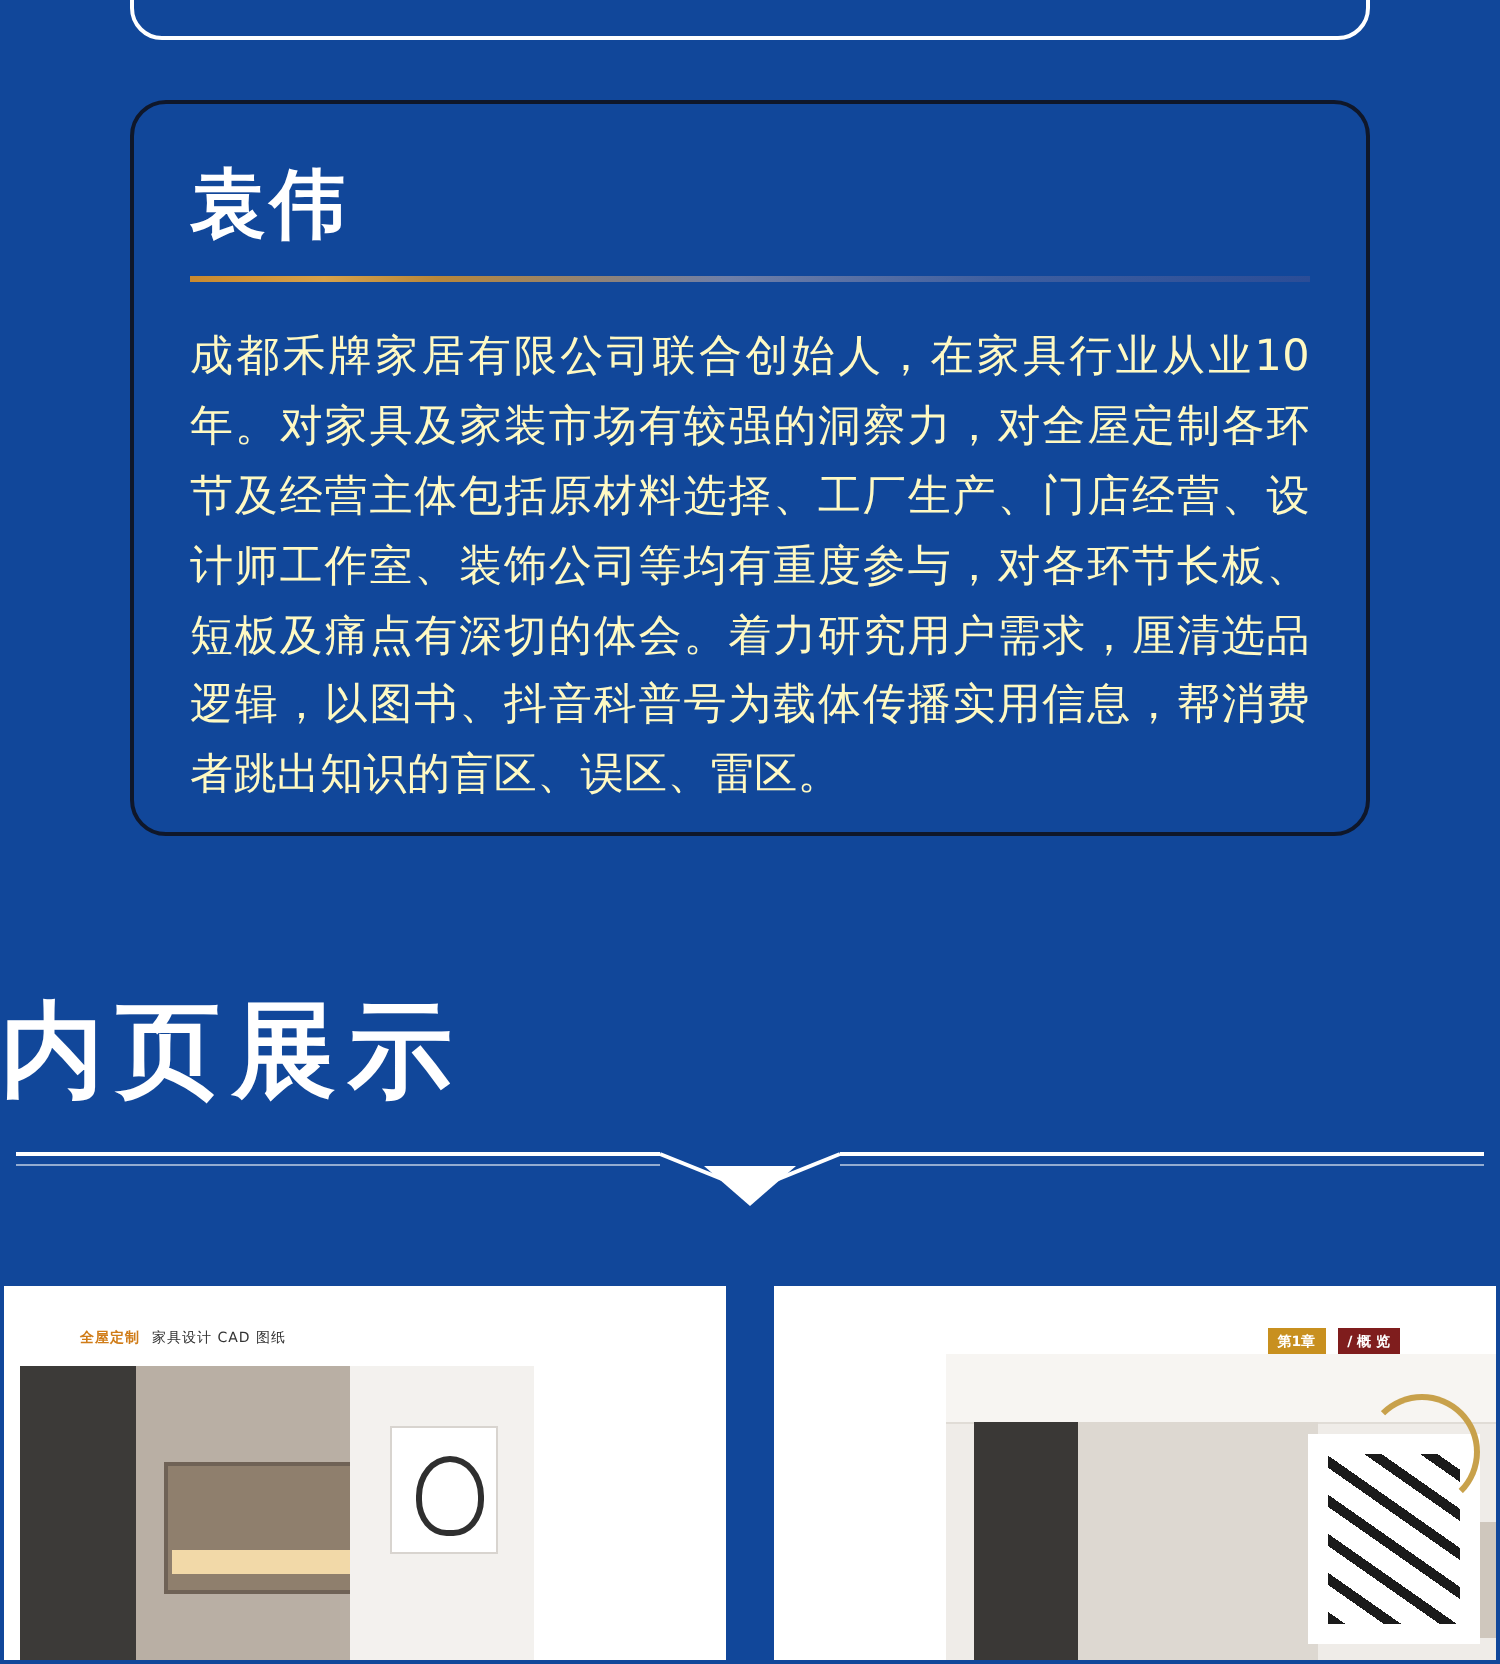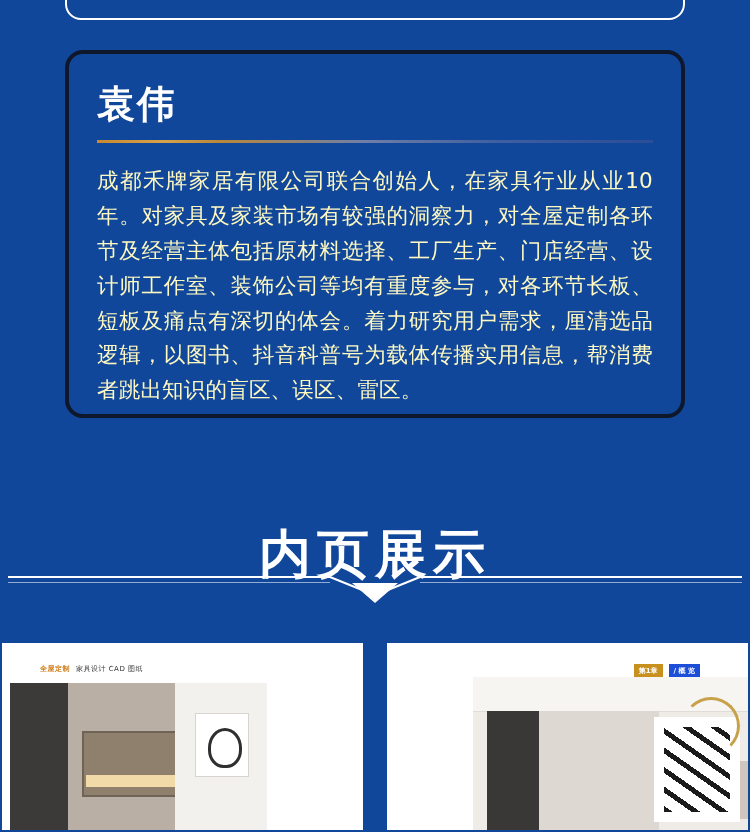--- a/index.html
+++ b/index.html
@@ -27,21 +27,21 @@
     box-sizing: border-box;
   }
 
   
   .card-profile {
     position: absolute;
     left: 65px;
     top: 50px;
     width: 620px;
     height: 368px;
-    border: 4px solid #0f172a;
+    border: 2px solid #0f172a;
     border-radius: 18px;
     box-sizing: border-box;
     padding: 30px 28px 0 28px;
   }
   .profile-name {
     font-size: 38px;
     font-weight: bold;
     color: #ffffff;
     letter-spacing: 2px;
     line-height: 1.1;
@@ -60,23 +60,22 @@
     color: #fef9c3;
     letter-spacing: 0.2px;
     text-align: justify;
     font-family: "DejaVu Sans", "Liberation Sans", sans-serif;
   }
 
   
   .section-heading {
     position: absolute;
     left: 0;
-    top: 520px;
+    top: 491px;
     width: 750px;
-    text-align: center;
     font-size: 52px;
     font-weight: bold;
     color: #ffffff;
     letter-spacing: 6px;
     font-family: "DejaVu Sans", "Liberation Sans", sans-serif;
   }
 
   
   .rule-wrap {
     position: absolute;
@@ -159,21 +158,21 @@
     letter-spacing: .5px;
     text-align: center;
   }
   .tag-box {
     background: #c8901f;
     color: #ffffff;
     padding: 2px 5px;
     font-weight: bold;
   }
   .tag-box.grey {
-    background: #1d4ed8;
+    background: #7f1d1d;
   }
 
   
   .ph-left {
     position: absolute;
     left: 8px;
     top: 40px;
     right: 96px;
     bottom: 0;
     background: #e9e7e4;

